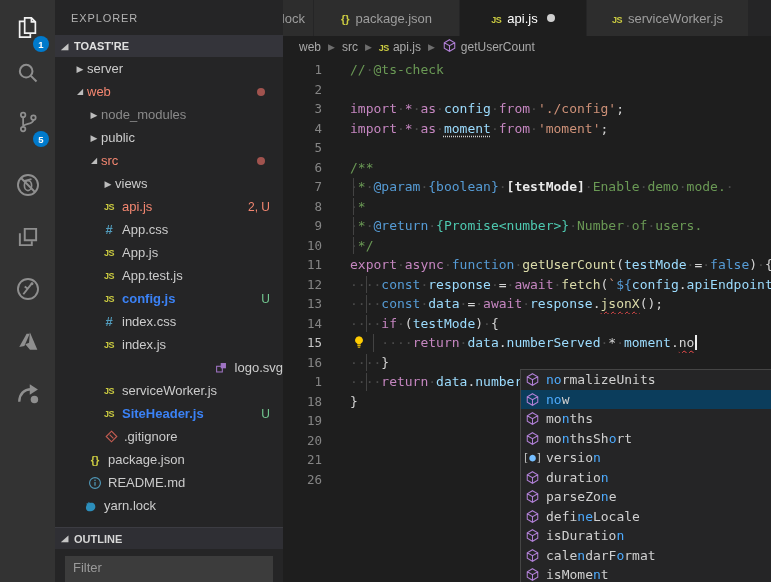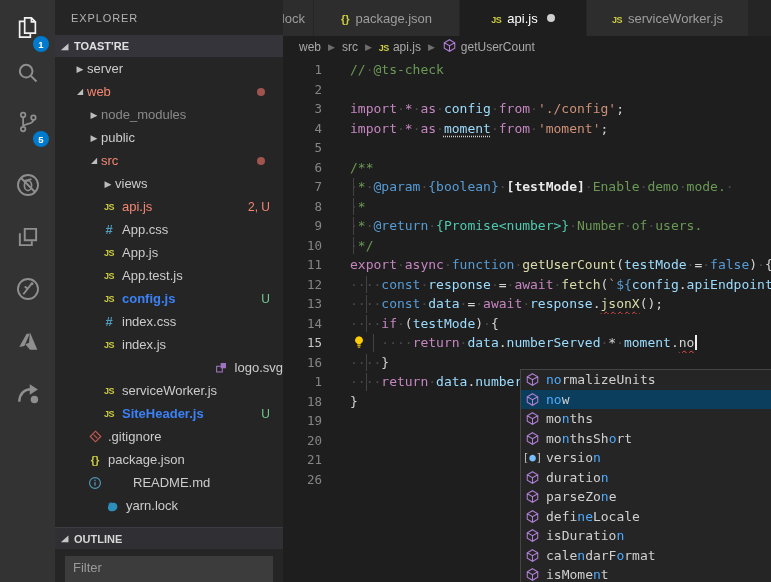--- a/index.html
+++ b/index.html
@@ -247,46 +247,46 @@
           </span>
           <span class="">serviceWorker.js</span>
         </div>
         <div class="trow" style="padding-left: 46px;">
           <span class="ficon">
             <span class="fi-js">JS</span>
           </span>
           <span class="lgreen">SiteHeader.js</span>
           <span class="tbadge" style="color:#73c991">U</span>
         </div>
-        <div class="trow" style="padding-left: 32px;">
+        <div class="trow" style=" margin-left: 48px;">
           <span class="ficon">
             <svg width="13" height="13" viewBox="0 0 16 16">
               <path d="M8 1.5L14.5 8 8 14.5 1.5 8z" fill="none" stroke="#c45c51" stroke-width="1.4"></path>
               <path d="M5.7 5.7l4.6 4.6" stroke="#c45c51" stroke-width="1.3"></path>
             </svg>
           </span>
           <span class="">.gitignore</span>
         </div>
         <div class="trow" style="padding-left: 32px;">
           <span class="ficon">
             <span class="fi-json">{}</span>
           </span>
           <span class="">package.json</span>
         </div>
-        <div class="trow" style="padding-left: 32px; gap: 25px;">
+        <div class="trow" style="padding-left: 32px;">
           <span class="ficon">
             <svg width="14" height="14" viewBox="0 0 16 16">
               <circle cx="8" cy="8" r="6.2" fill="none" stroke="#519aba" stroke-width="1.3"></circle>
               <rect x="7.3" y="6.9" width="1.4" height="4.2" fill="#519aba"></rect>
               <rect x="7.3" y="4.2" width="1.4" height="1.6" fill="#519aba"></rect>
             </svg>
           </span>
           <span class="">README.md</span>
         </div>
-        <div class="trow" style="padding-left: 50px;">
+        <div class="trow" style="padding-left: 28px;">
           <span class="ficon">
             <svg width="14" height="14" viewBox="0 0 16 16">
               <path d="M4.3 13.6c-1.9-1-2.7-3.5-1.6-5.8.6-1.3.5-2.4.2-3.2l1.8.4.7-2 1.3 1.5c2-.6 4.2-.2 5.4 1.5 1.4 2 1 4.9-.8 6.5-1.7 1.4-4.9 2-7 1.1z" fill="#2c8ebb"></path>
             </svg>
           </span>
           <span class="">yarn.lock</span>
         </div>
       </div>
     <div class="outline">
       <span class="twist">◢</span>

